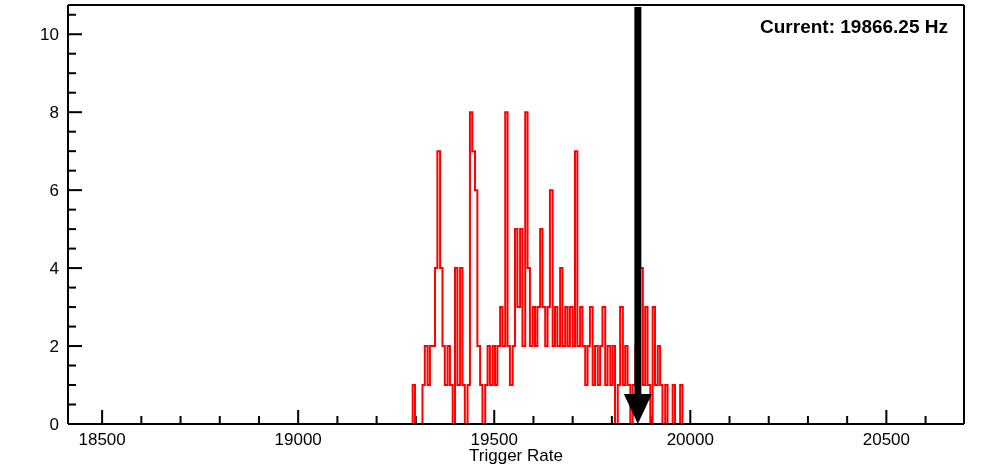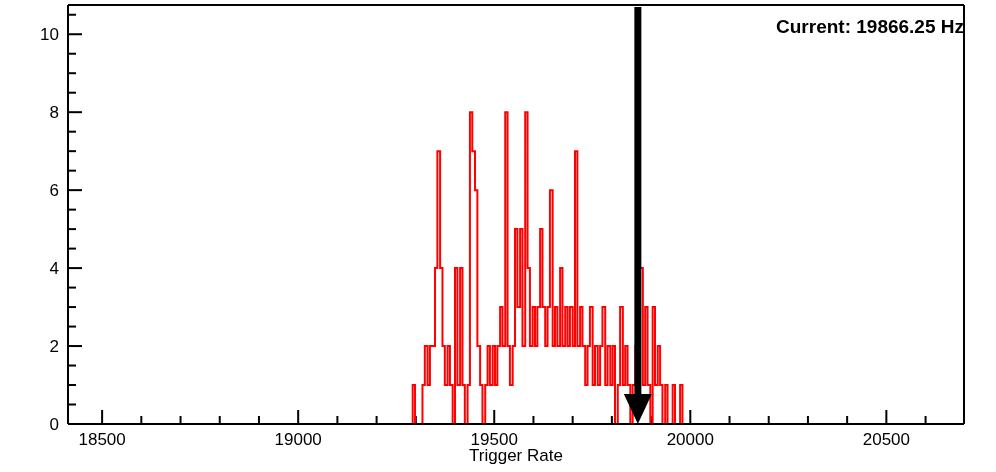--- a/index.html
+++ b/index.html
@@ -29,21 +29,21 @@
   .annotation-label {
     position: absolute;
     font-family: "Liberation Sans", sans-serif;
     font-weight: bold;
     font-size: 19px;
     color: #000000;
     white-space: nowrap;
     letter-spacing: 0px;
   }
   #current-value-label {
-    right: 32px;
+    right: 48px;
     top: 16px;
   }
   .tick-text {
     font-family: "Liberation Sans", sans-serif;
     font-size: 17px;
     fill: #000000;
   }
   .axis-title-text {
     font-family: "Liberation Sans", sans-serif;
     font-size: 17px;

